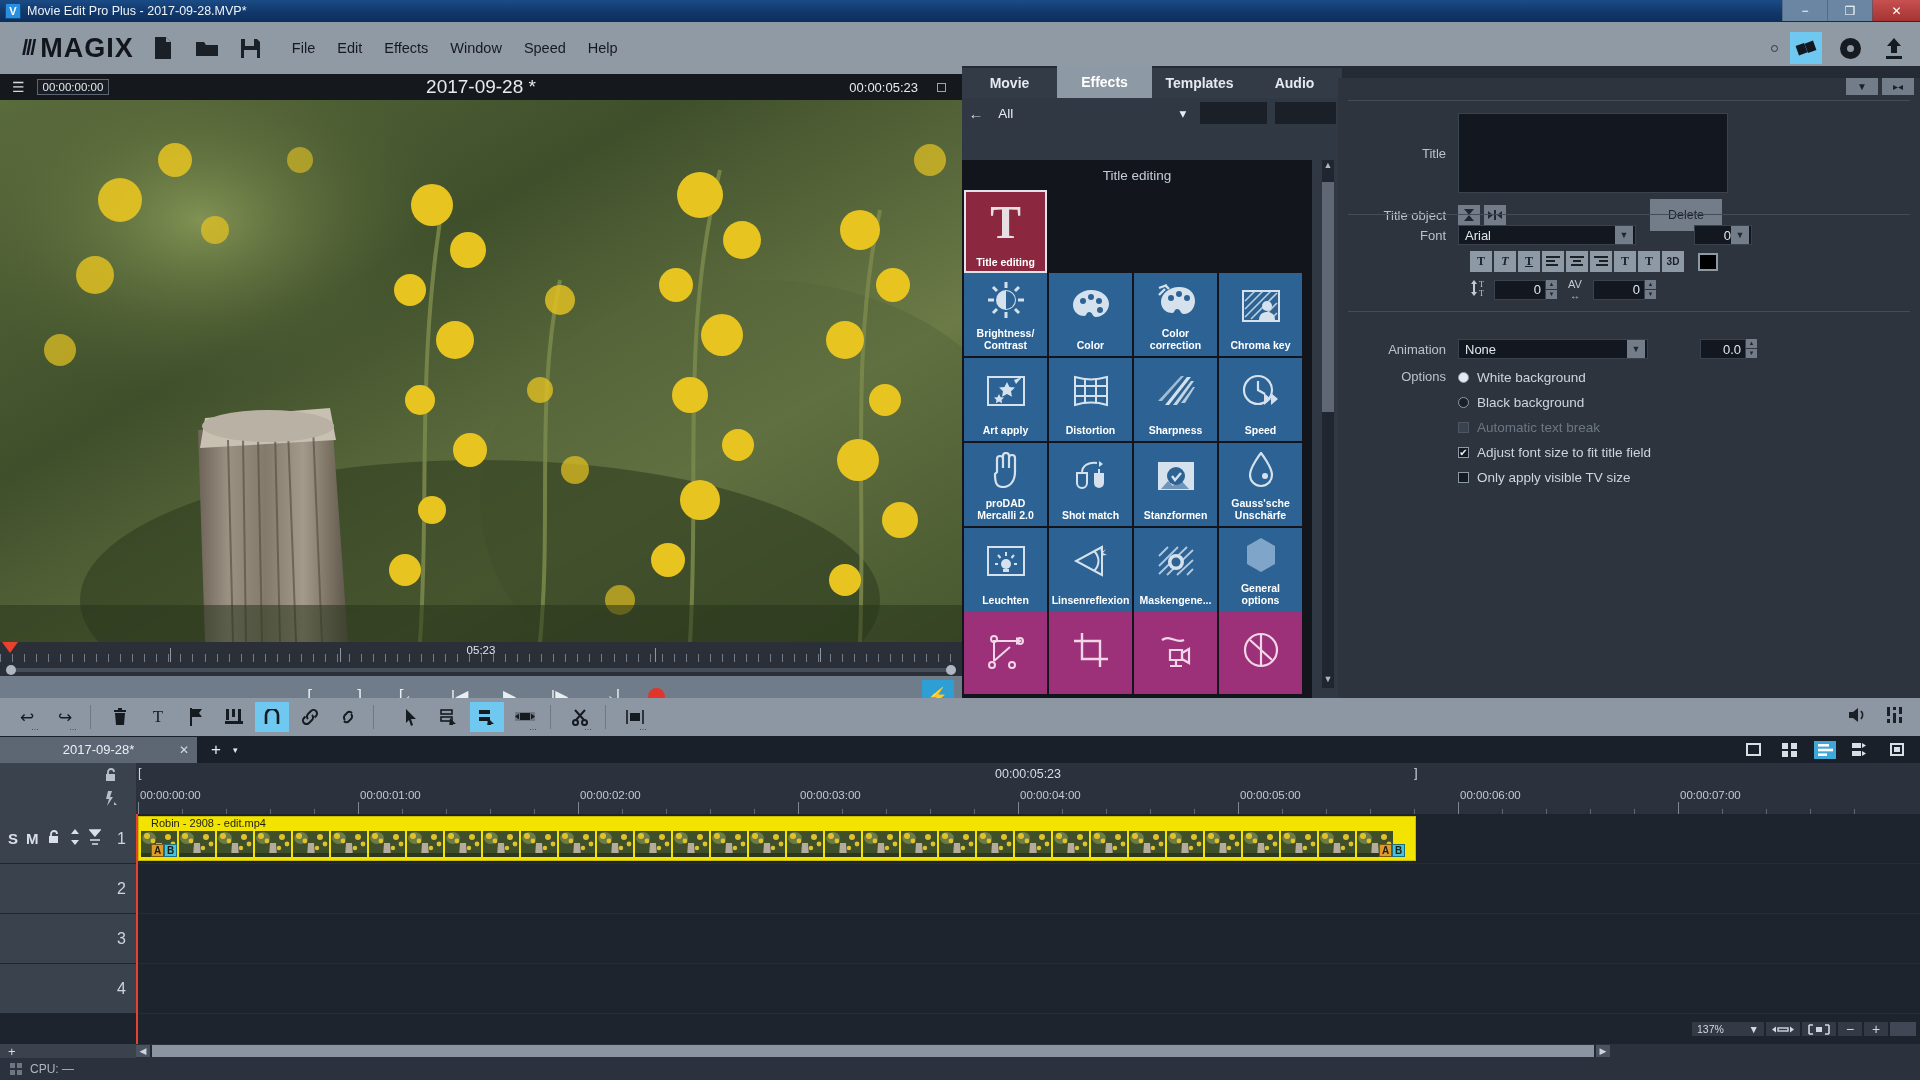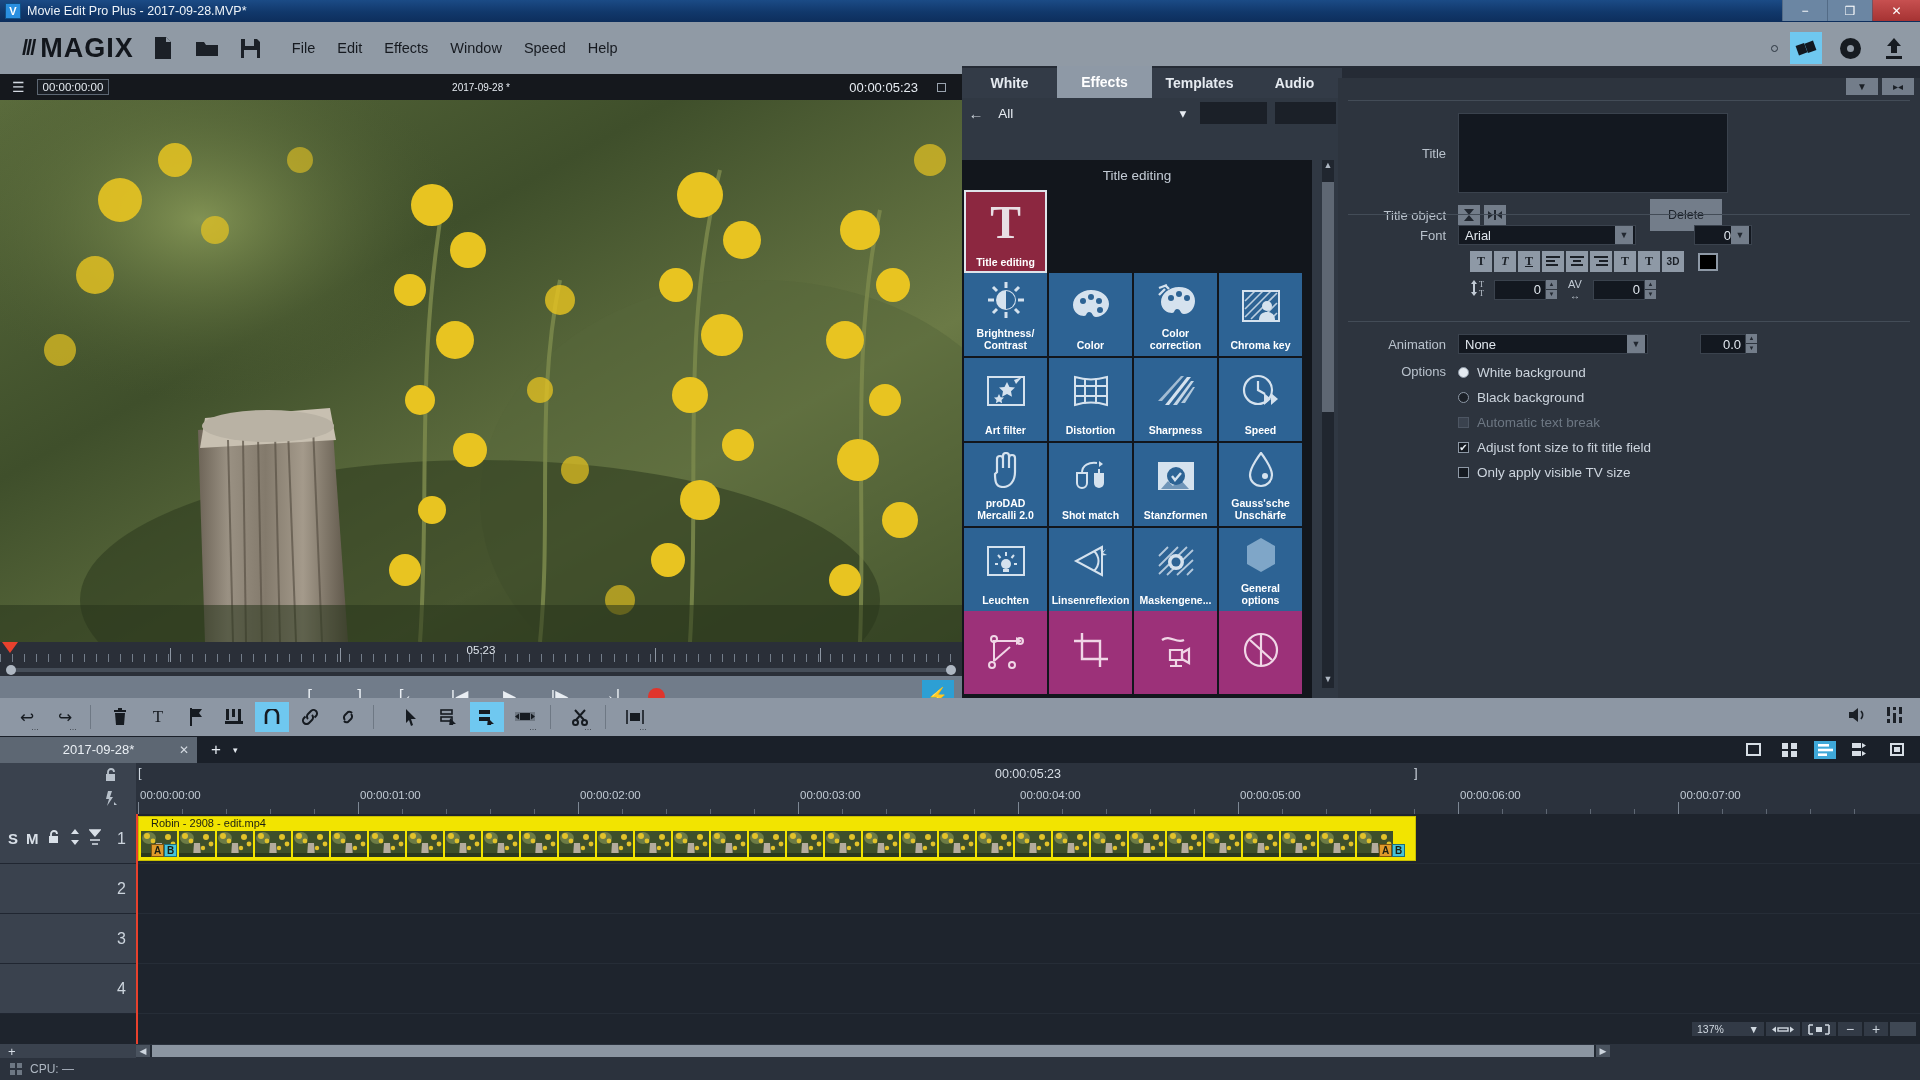--- a/index.html
+++ b/index.html
@@ -43,21 +43,21 @@
 
   
   .preview { position:absolute; left:0; top:74px; width:962px; height:618px;
     background:#101216; }
   .prev-head { position:relative; height:26px; background:#15181d;
     display:flex; align-items:center; color:#cdd4dd; font-size:12.5px; }
   .ham { margin-left:12px; font-size:14px; color:#d3d9e1; }
   .tc-left { margin-left:12px; border:1px solid #5d6773; padding:1px 5px;
     font-size:11.5px; color:#e4e9ef; background:#1a1e24;}
   .prev-title { position:absolute; left:0; right:0; text-align:center;
-    font-size:10px; color:#e6ebf1; }
+    font-size:19px; color:#e6ebf1; }
   .tc-right { position:absolute; right:44px; font-size:13px; color:#e6ebf1;}
   .prev-sq { position:absolute; right:16px; width:9px; height:9px;
     border:1px solid #9aa3ae; }
   .video { position:absolute; left:0; top:26px; width:962px; height:542px;
     overflow:hidden; background:#3a4b2a; }
   .scrub { position:absolute; left:0; top:568px; width:962px; height:22px;
     background:#2a2f38; }
   .scrub .tickrow { position:absolute; left:0; bottom:2px; width:962px;
     height:8px; background:repeating-linear-gradient(to right,#737d8a 0 1px,transparent 1px 12.03px);}
   .scrub .bigtick { position:absolute; bottom:2px; width:1px; height:14px;
@@ -438,21 +438,21 @@
     <div class="tp">▶</div>
     <div class="tp">|▶</div>
     <div class="tp">→|</div>
     <div class="rec"></div>
     <div class="flash">⚡</div>
   </div>
 </div>
 
 <div class="pool">
   <div class="tabs">
-    <div class="tab">White</div>
+    <div class="tab">Movie</div>
     <div class="tab active">Effects</div>
     <div class="tab">Templates</div>
     <div class="tab">Audio</div>
   </div>
 
   <div class="pool-body">
     <div class="filterbar">
       <div class="backarrow">←</div>
       <div class="allsel">
         <span>All</span>
@@ -534,21 +534,21 @@
 
         <div class="cell blue">
           <span class="glyph">
             <svg width="38" height="30" viewBox="0 0 38 30">
                 <rect x="1" y="1" width="36" height="28" fill="none" stroke="#d5e2ee" stroke-width="2"></rect>
                 <path d="M20 6l2.5 5 5.5.6-4 3.7 1 5.4-5-2.7-5 2.7 1-5.4-4-3.7 5.5-.6z" fill="#d5e2ee"></path>
                 <path d="M12 18l1.6 3.2 3.4.4-2.5 2.3.6 3.4-3.1-1.7-3.1 1.7.6-3.4-2.5-2.3 3.4-.4z" fill="#d5e2ee"></path>
                 <path d="M27 4l8-3-6 7z" fill="#d5e2ee"></path>
               </svg>
           </span>
-          <span>Art filter</span>
+          <span>Art apply</span>
         </div>
         <div class="cell blue">
           <span class="glyph">
             <svg width="38" height="32" viewBox="0 0 38 32">
                 <g fill="none" stroke="#d5e2ee" stroke-width="2">
                   <path d="M3 2c10 3 22 3 32 0v28c-10-3-22-3-32 0z"></path>
                   <path d="M13 3.6v25M24 3.6v25M3.7 11h30.6M3.7 21h30.6"></path>
                 </g>
               </svg>
           </span>
@@ -821,21 +821,21 @@
           <div style="font-size:10px">↔</div>
       </div>
       <div class="numfld" style="width:52px">0</div>
       <div class="spin">
           <i>▲</i>
           <i>▼</i>
         </div>
     </div>
   </div>
 
-  <div class="panel" style="top:243px; padding-top:12px;">
+  <div class="panel" style="top:233px; padding-top:27px;">
     <div class="row">
       <div class="lbl">Animation</div>
       <div class="combo" style="width:190px">
         <span>None</span>
         <span class="ar">▼</span>
       </div>
       <div class="numfld" style="width:46px; margin-left:52px">0.0</div>
       <div class="spin">
           <i>▲</i>
           <i>▼</i>

